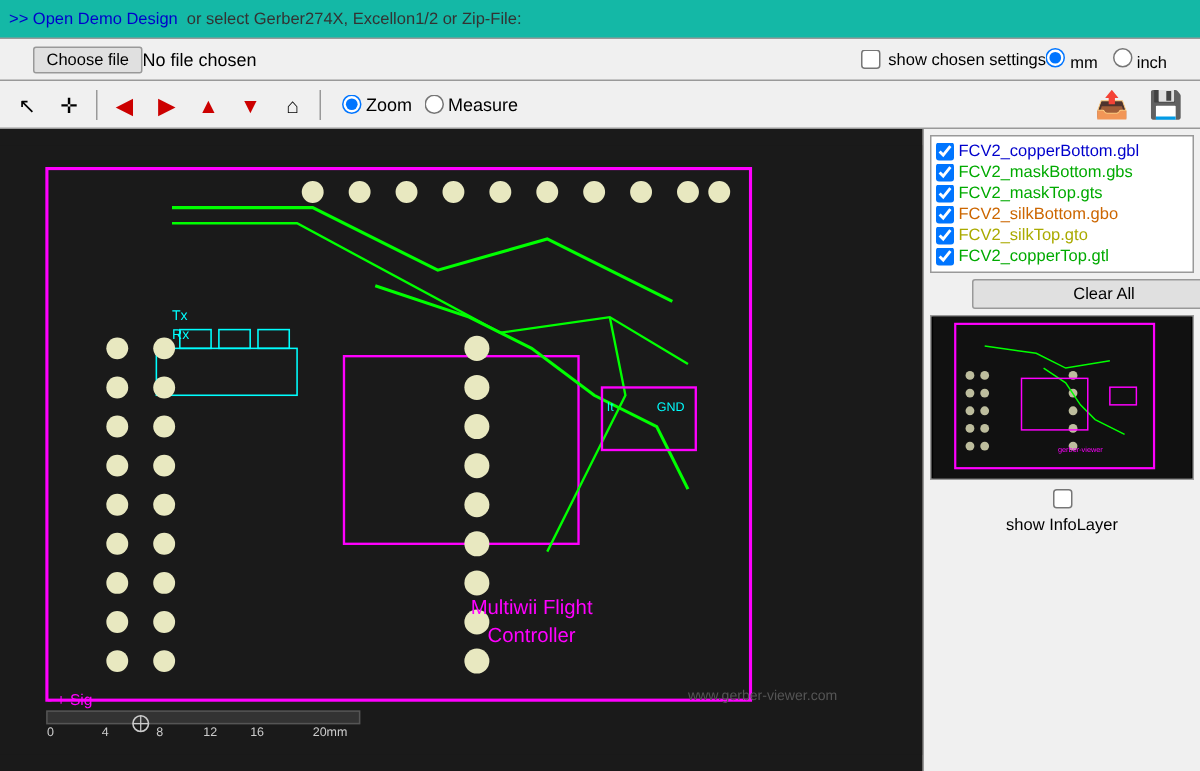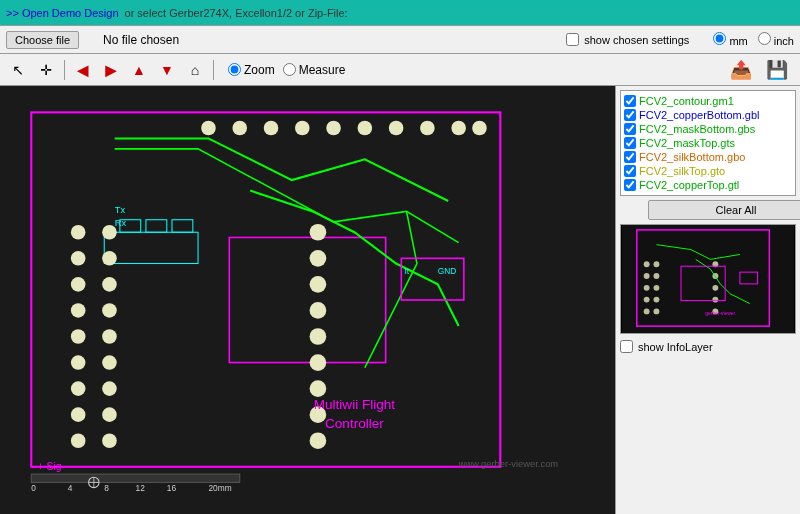--- a/index.html
+++ b/index.html
@@ -14,24 +14,24 @@
       gap: 6px;
       height: 26px;
     }
 
     .top-bar a { color: #0000cc; text-decoration: none; font-size: 11px; }
     .top-bar span { font-size: 11px; color: #333; }
 
     .file-bar {
       background: #f0f0f0;
       border-bottom: 1px solid #999;
-      padding: 3px 6px;
-      display: flex;
-      align-items: center;
-      gap: 24px;
+      padding: 3px 22px;
+      display: flex;
+      align-items: center;
+      gap: 0;
       height: 28px;
     }
 
     .choose-file-btn {
       background: #e0e0e0;
       border: 1px solid #999;
       border-radius: 2px;
       padding: 2px 8px;
       font-size: 11px;
       cursor: pointer;
@@ -152,20 +152,21 @@
       overflow: hidden;
       position: relative;
     }
 
     .show-infolayer {
       display: flex;
       align-items: center;
       gap: 5px;
       font-size: 11px;
       padding: 2px 0;
+      flex-direction: column;
     }
 
     .toggle-drawmode-btn {
       background: #e0e0e0;
       border: 1px solid #999;
       border-radius: 2px;
       padding: 3px 0;
       font-size: 11px;
       cursor: pointer;
       text-align: center;
@@ -337,24 +338,20 @@
 
       <circle cx="90" cy="370" r="5" fill="none" stroke="#ccc" stroke-width="1"></circle>
       <line x1="85" y1="370" x2="95" y2="370" stroke="#ccc" stroke-width="0.8"></line>
       <line x1="90" y1="365" x2="90" y2="375" stroke="#ccc" stroke-width="0.8"></line>
     </svg>
   </div>
 
   <div class="sidebar">
 
     <div class="layer-list">
-      <div class="layer-item">
-        <input type="checkbox" checked="" class="layer-checkbox" style="">
-        <span class="layer-label" style="color:#00aa00;">FCV2_contour.gm1</span>
-      </div>
       <div class="layer-item">
         <input type="checkbox" checked="" class="layer-checkbox" style="">
         <span class="layer-label" style="color:#0000cc;">FCV2_copperBottom.gbl</span>
       </div>
       <div class="layer-item">
         <input type="checkbox" checked="" class="layer-checkbox" style="">
         <span class="layer-label" style="color:#00aa00;">FCV2_maskBottom.gbs</span>
       </div>
       <div class="layer-item">
         <input type="checkbox" checked="" class="layer-checkbox" style="">

